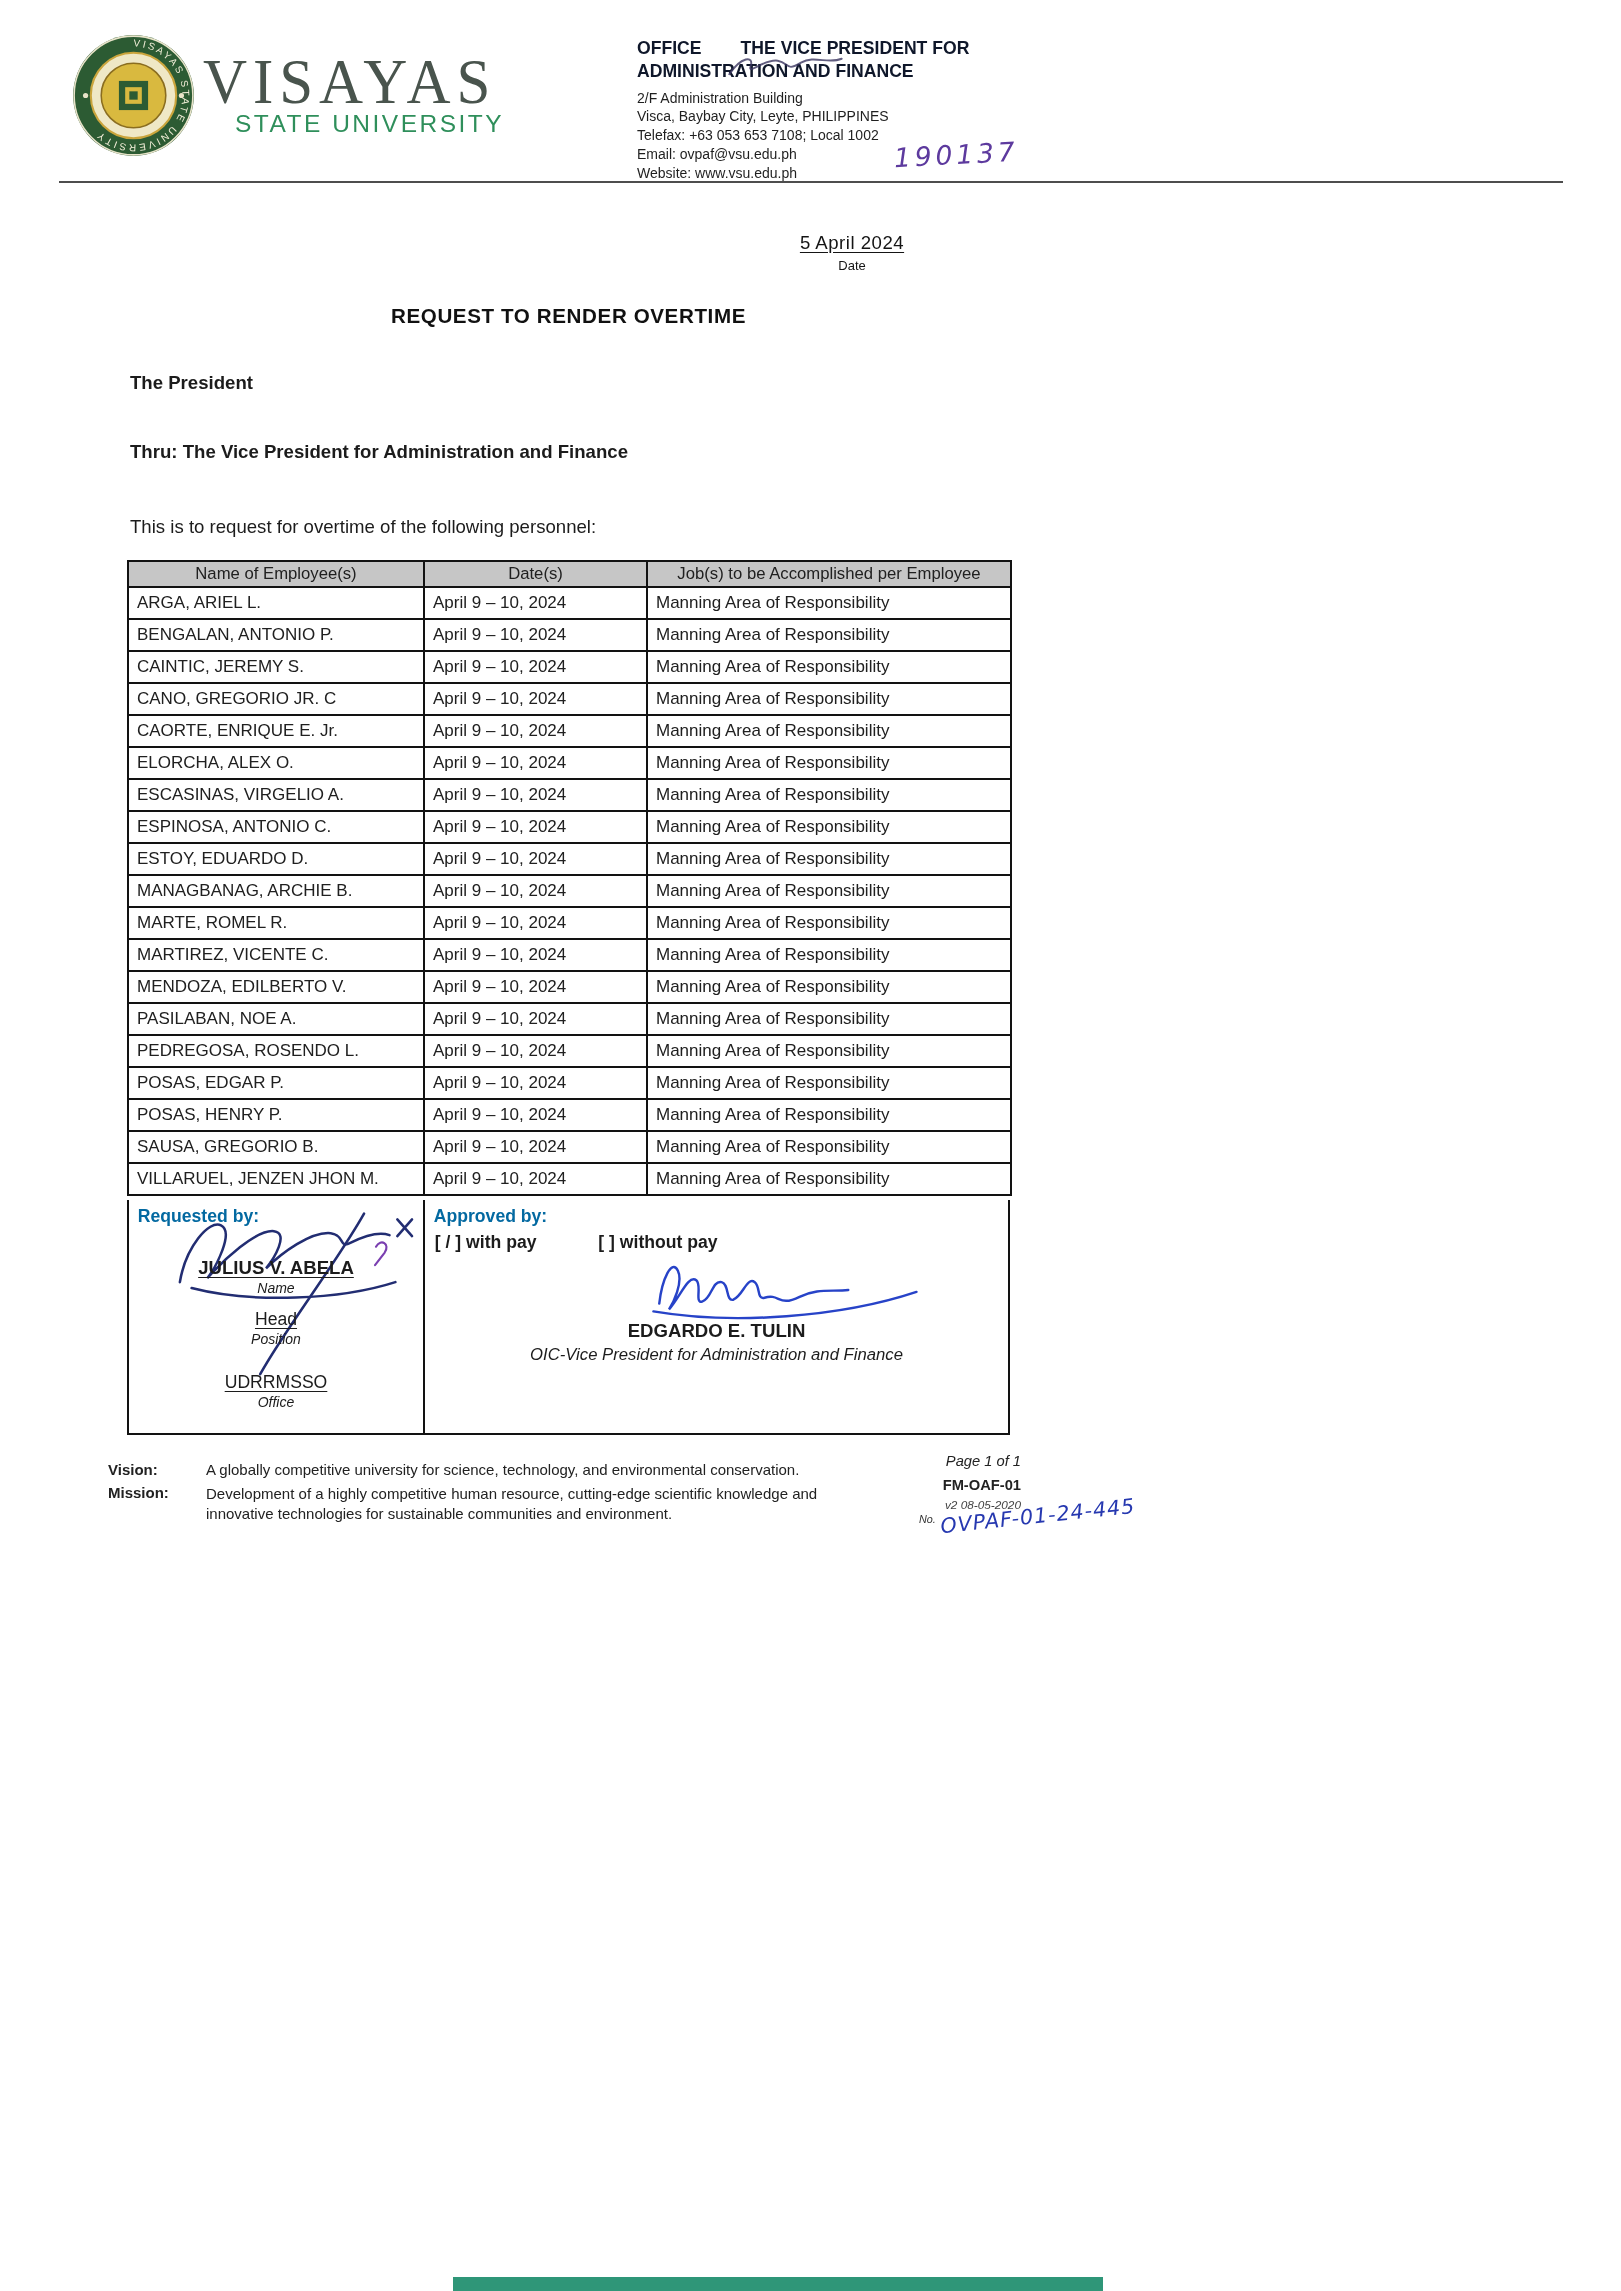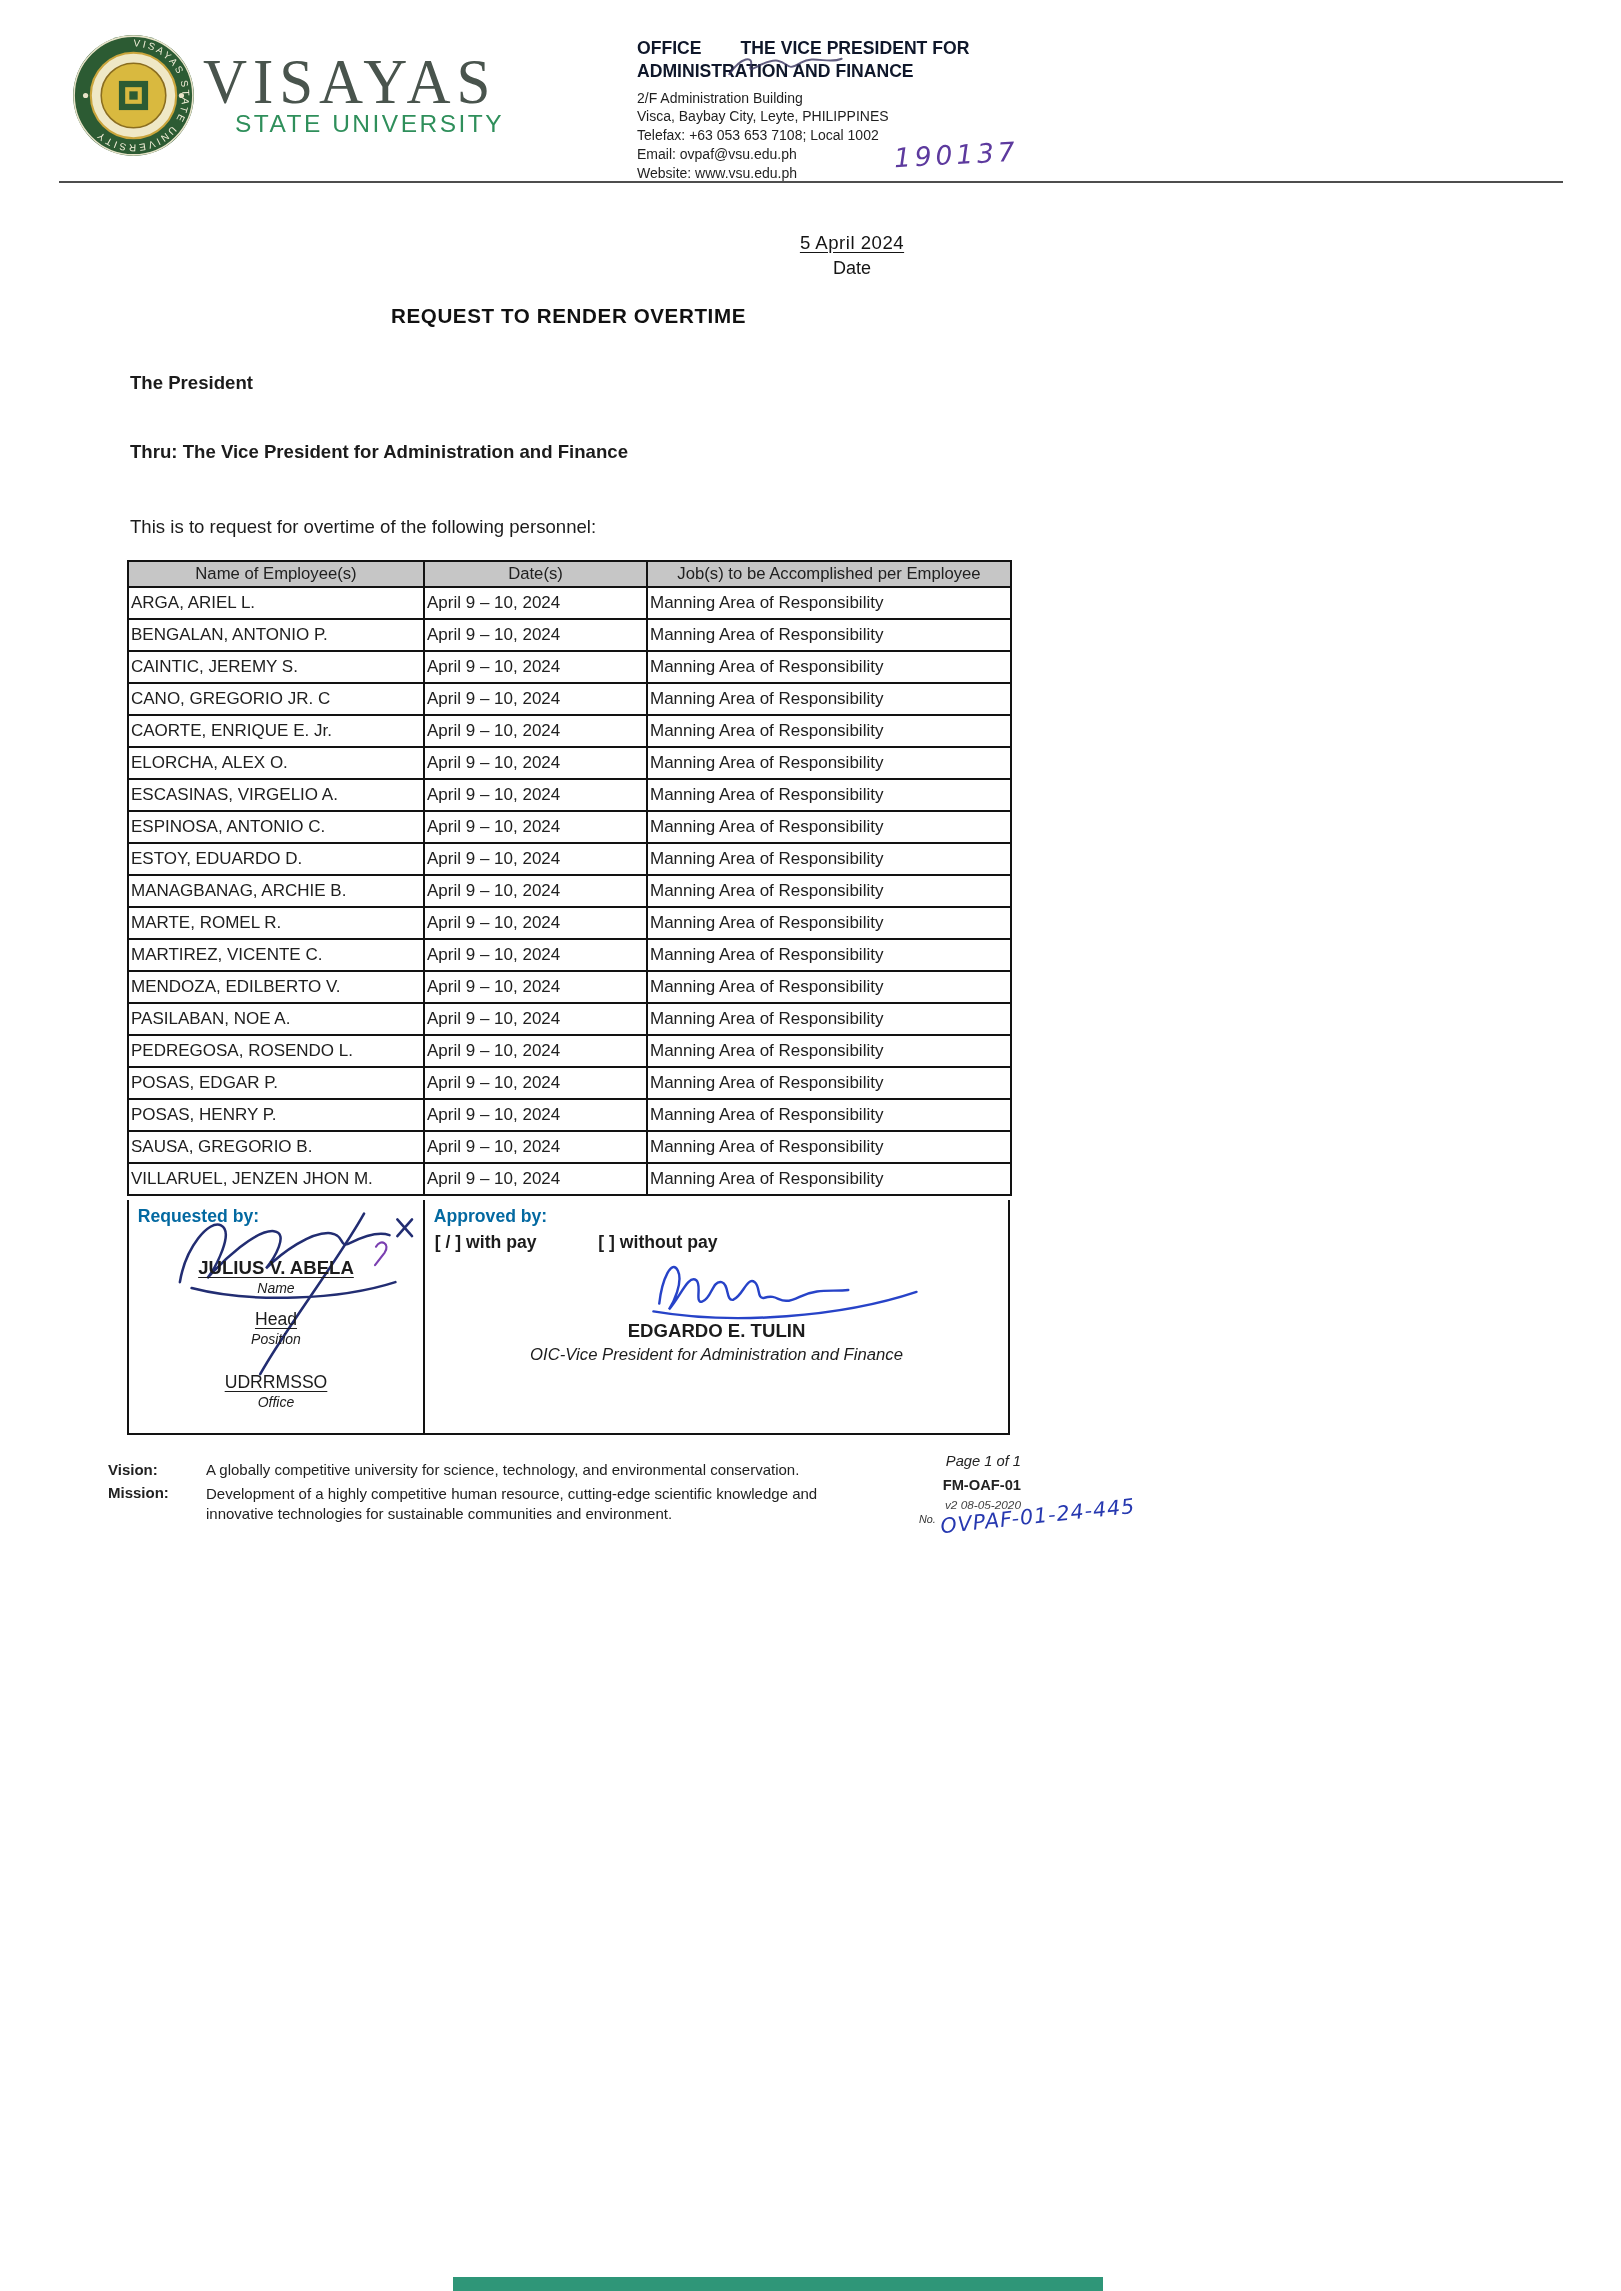--- a/index.html
+++ b/index.html
@@ -31,35 +31,35 @@
   .hand-ref {
     position:absolute; left:894px; top:139px;
     font-family:"DejaVu Sans", sans-serif; font-style:italic;
     font-size:26.5px; letter-spacing:3.9px; color:#5d3a9e; transform:rotate(-3deg);
   }
   .header-rule { position:absolute; left:59px; top:181px; width:1504px; height:2px; background:#4d4d4d; }
 
   
   .date-block { position:absolute; left:763px; top:232px; width:178px; text-align:center; font-size:18.6px; color:#151515; }
   .date-value { text-decoration:underline; text-underline-offset:2.9px; letter-spacing:0.5px; }
-  .date-label { margin-top:3.9px; font-size:18px; }
+  .date-label { margin-top:3.9px; font-size:13px; }
   .doc-title {
     position:absolute; left:127px; top:304px; width:883px; text-align:center;
     font-weight:bold; font-size:20.6px; letter-spacing:0.6px; color:#111;
   }
   .recipient { position:absolute; left:130px; top:372px; font-weight:bold; font-size:18.6px; }
   .thru      { position:absolute; left:130px; top:441px; font-weight:bold; font-size:18.6px; }
   .intro     { position:absolute; left:130px; top:516px; font-size:18.6px; }
 
   
   .table-wrap { position:absolute; left:127px; top:560px; width:883px; }
   table { border-collapse:collapse; width:100%; table-layout:fixed; color:#202020; }
   th, td { border:2px solid #121212; }
   th { background:#c6c6c6; font-weight:normal; font-size:16.7px; padding:2px 3.9px; text-align:center; height:25.5px; }
-  td { font-size:17px; padding:0 2px; height:32px; vertical-align:middle; }
+  td { font-size:17px; padding:0 8px; height:32px; vertical-align:middle; }
 
   
   .sig-section {
     position:absolute; left:127px; top:1200px; width:883px; height:235px;
     display:flex; border:2px solid #121212; border-top:none; background:#fff;
   }
   .sig-left  { width:296px; border-right:2px solid #121212; position:relative; }
   .sig-right { flex:1; position:relative; }
   .block-label { position:absolute; left:8.8px; top:5.9px; font-weight:bold; font-size:17.6px; color:#0369a1; }
   .sig-left-stack { position:absolute; left:0; top:57px; width:100%; text-align:center; }

